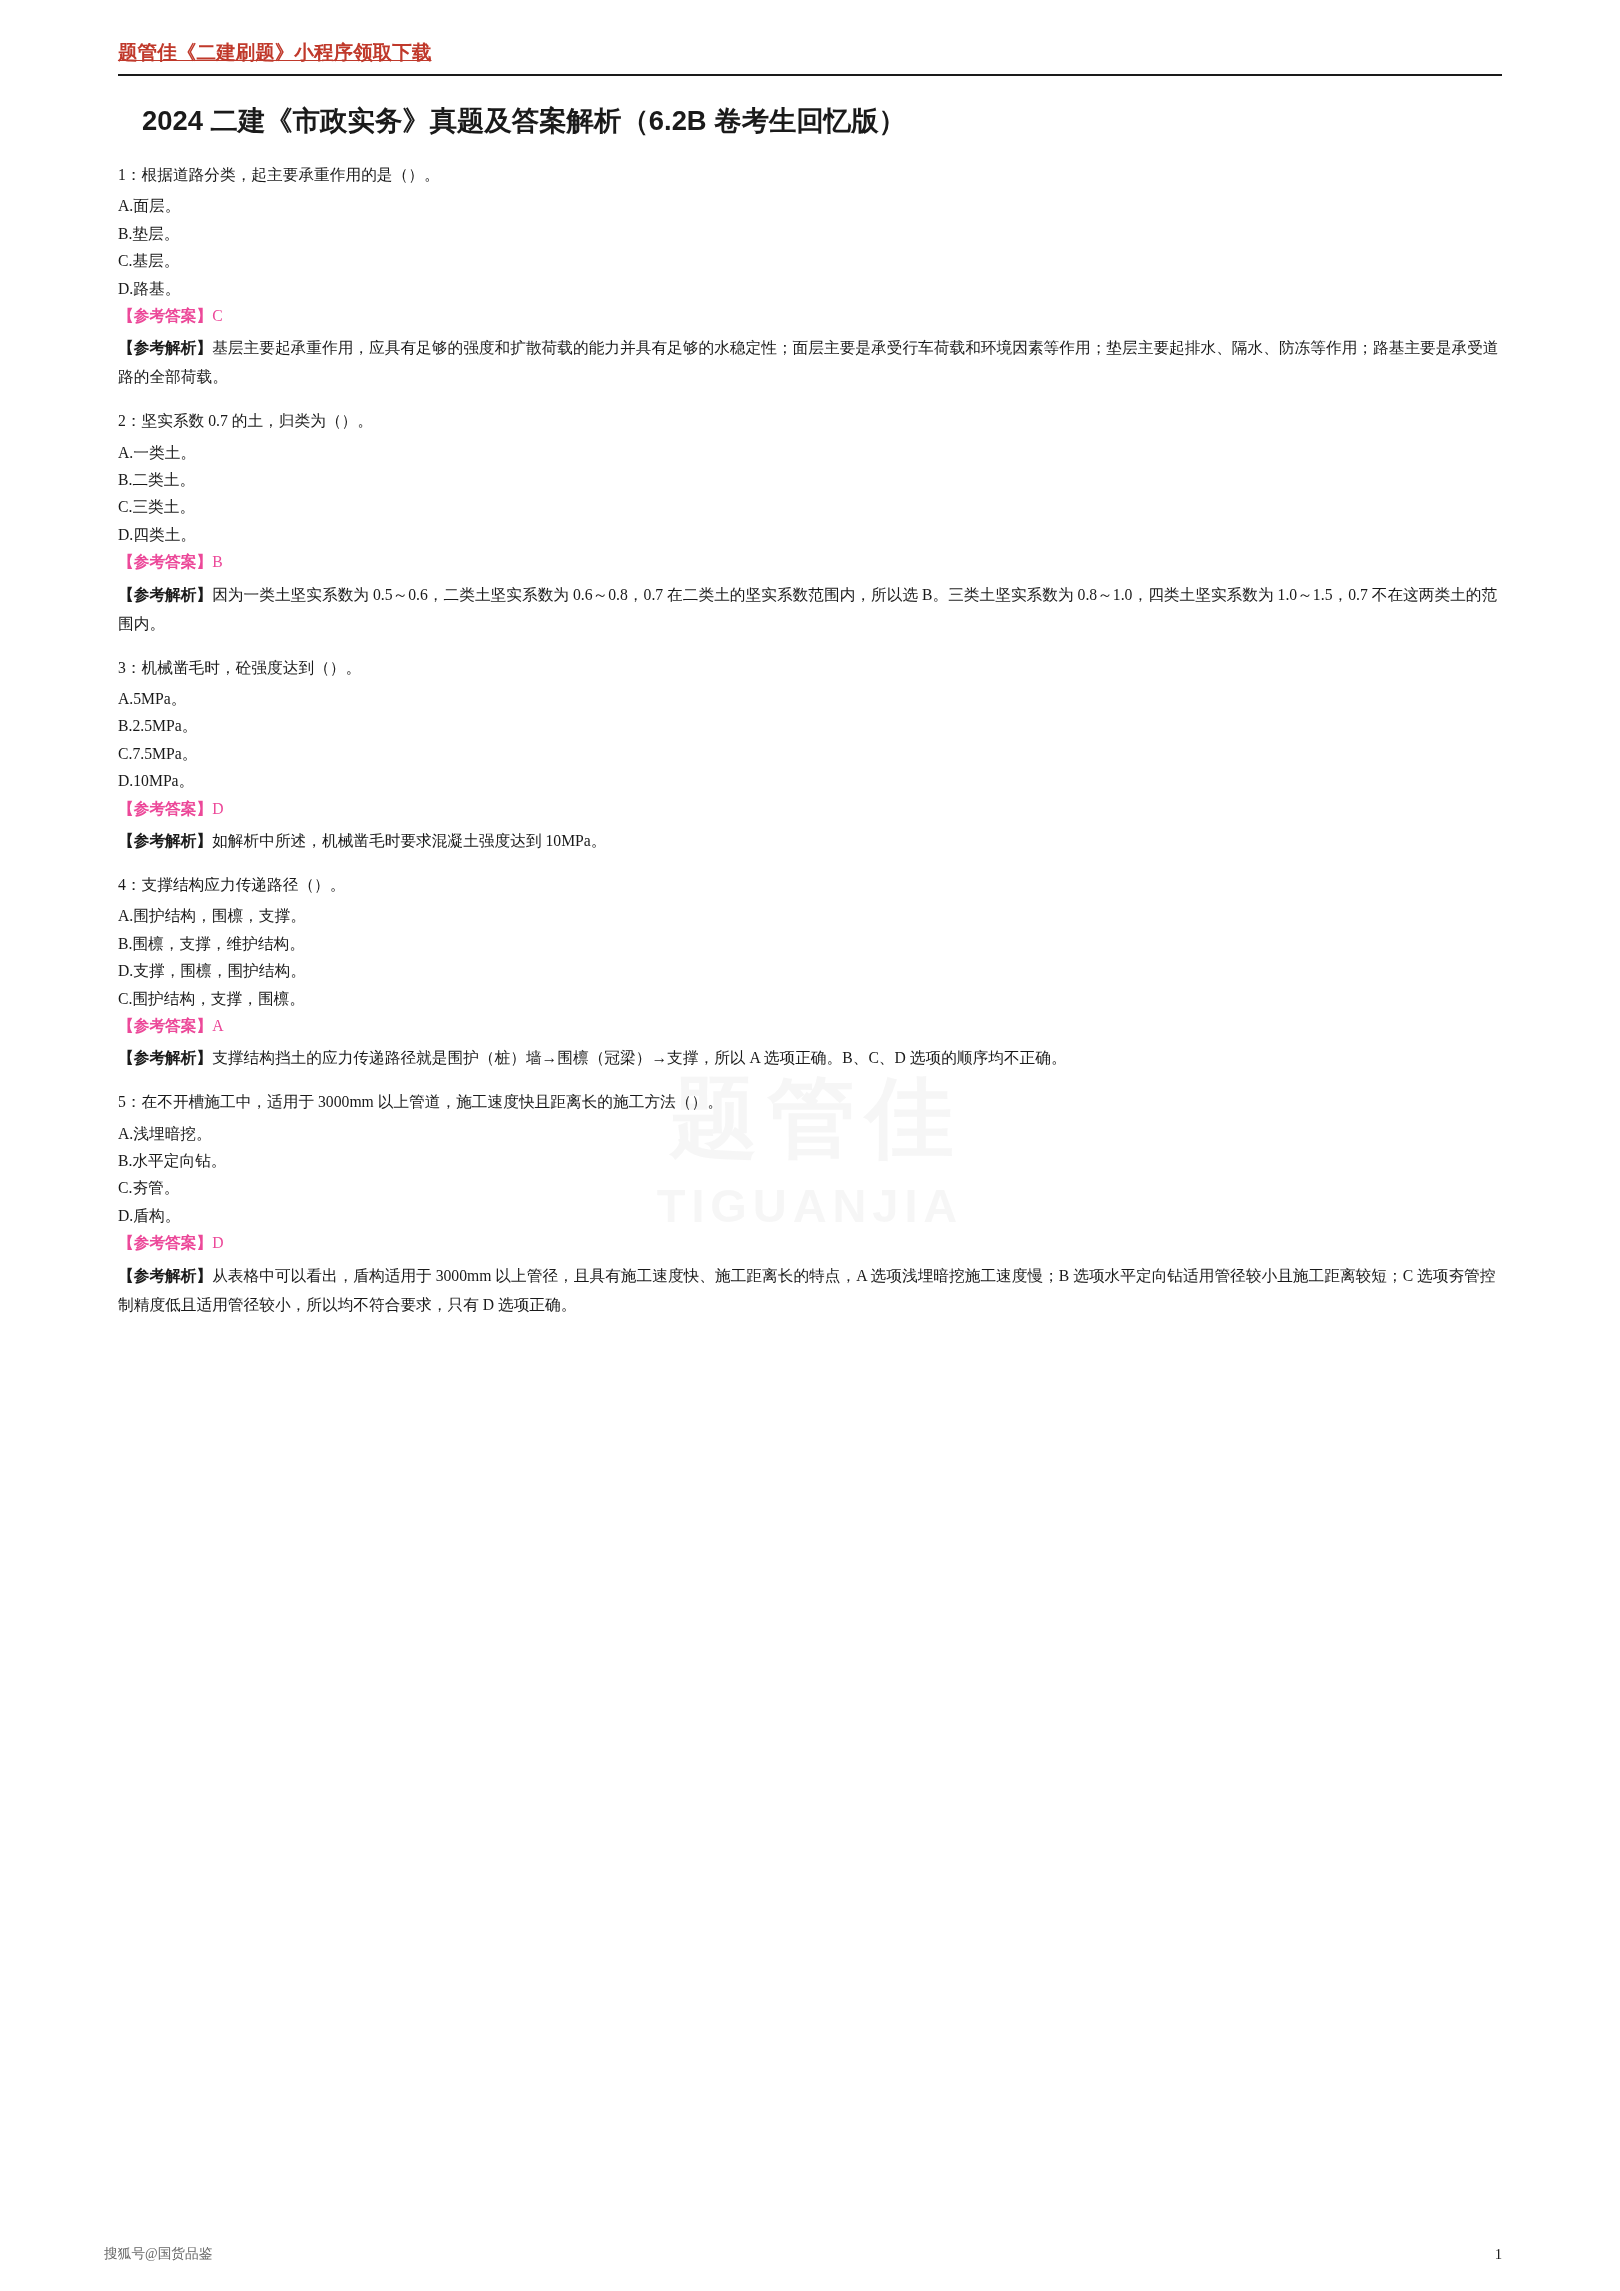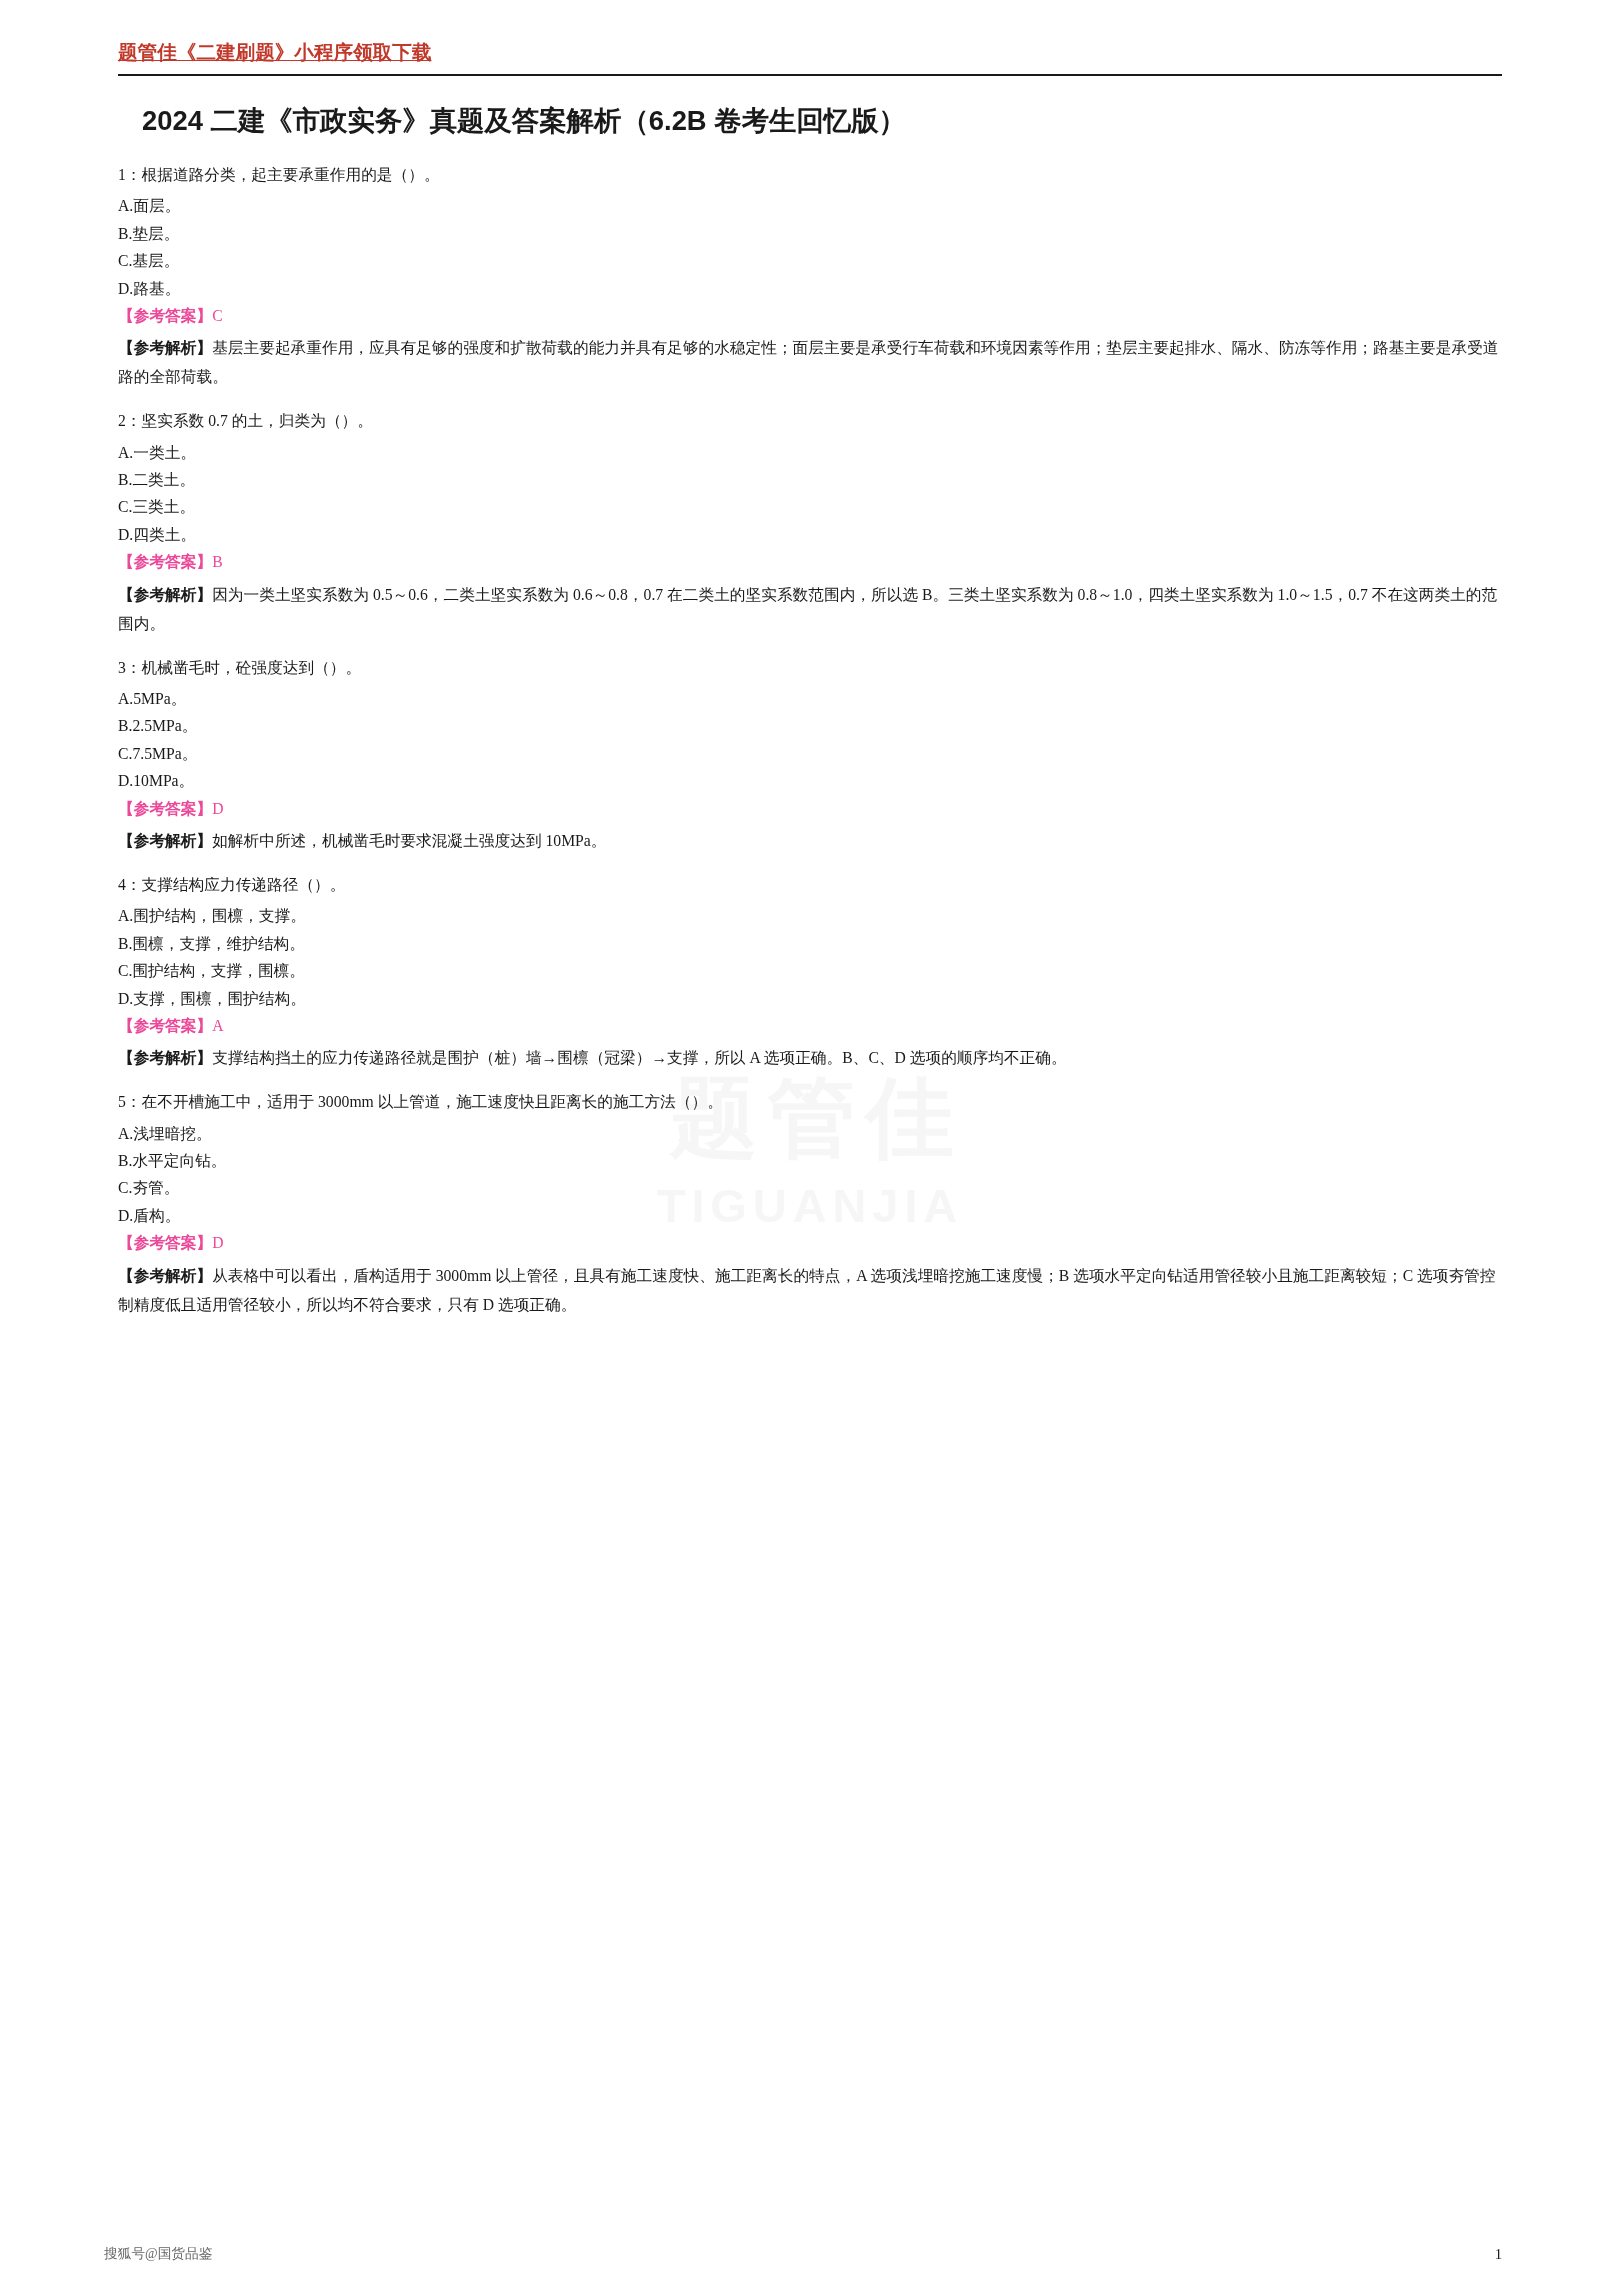--- a/index.html
+++ b/index.html
@@ -179,22 +179,22 @@
     </div>
     <div class="analysis-block">
       <span class="bold-label">【参考解析】</span><span>如解析中所述，机械凿毛时要求混凝土强度达到 10MPa。</span>
     </div>
   </div>
 
   <div class="question-block">
     <div class="question-text">4：支撑结构应力传递路径（）。</div>
     <div class="option">A.围护结构，围檩，支撑。</div>
     <div class="option">B.围檩，支撑，维护结构。</div>
+    <div class="option">D.支撑，围檩，围护结构。</div>
     <div class="option">C.围护结构，支撑，围檩。</div>
-    <div class="option">D.支撑，围檩，围护结构。</div>
     <div class="answer-block">
       <span class="bold-label">【参考答案】</span><span>A</span>
     </div>
     <div class="analysis-block">
       <span class="bold-label">【参考解析】</span><span>支撑结构挡土的应力传递路径就是围护（桩）墙→围檩（冠梁）→支撑，所以 A 选项正确。B、C、D 选项的顺序均不正确。</span>
     </div>
   </div>
 
   <div class="question-block">
     <div class="question-text">5：在不开槽施工中，适用于 3000mm 以上管道，施工速度快且距离长的施工方法（）。</div>

